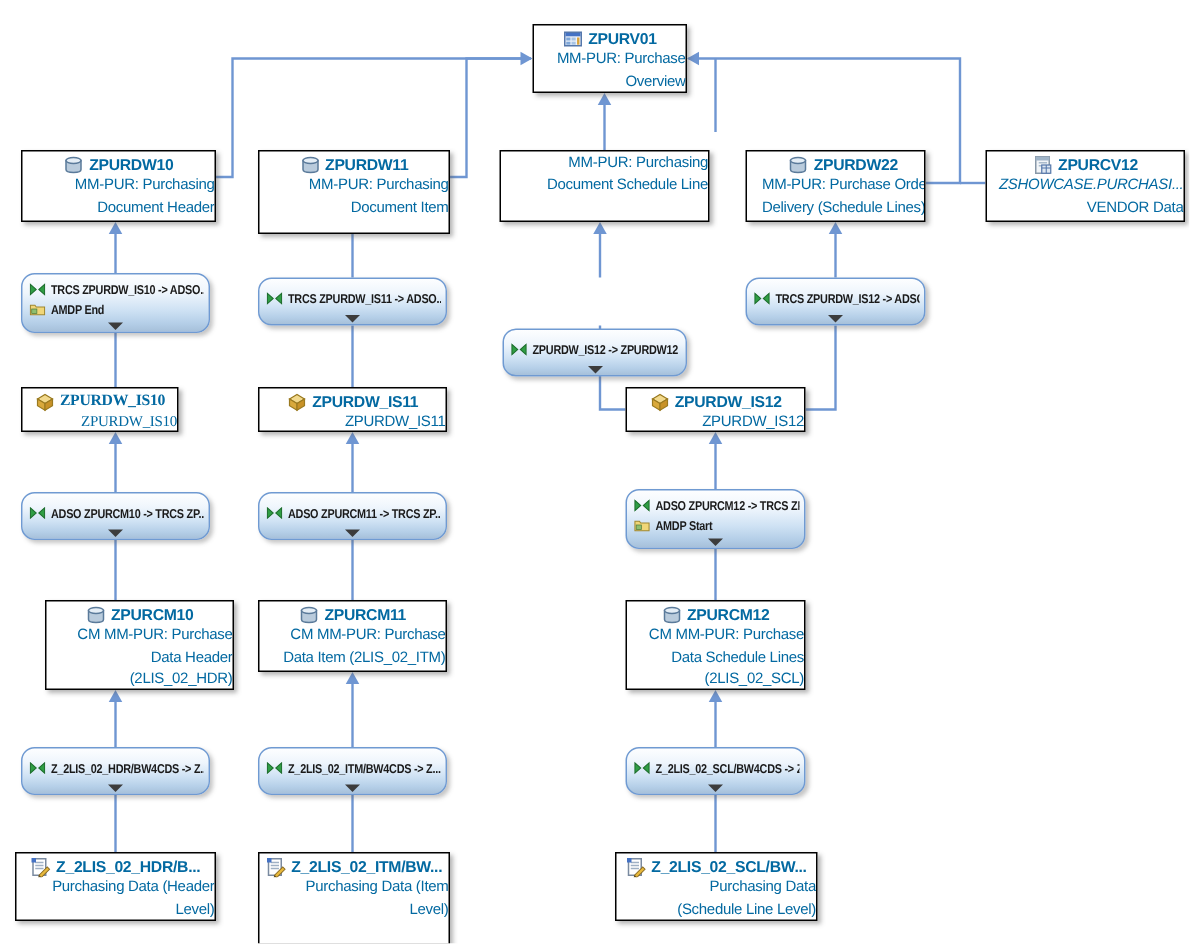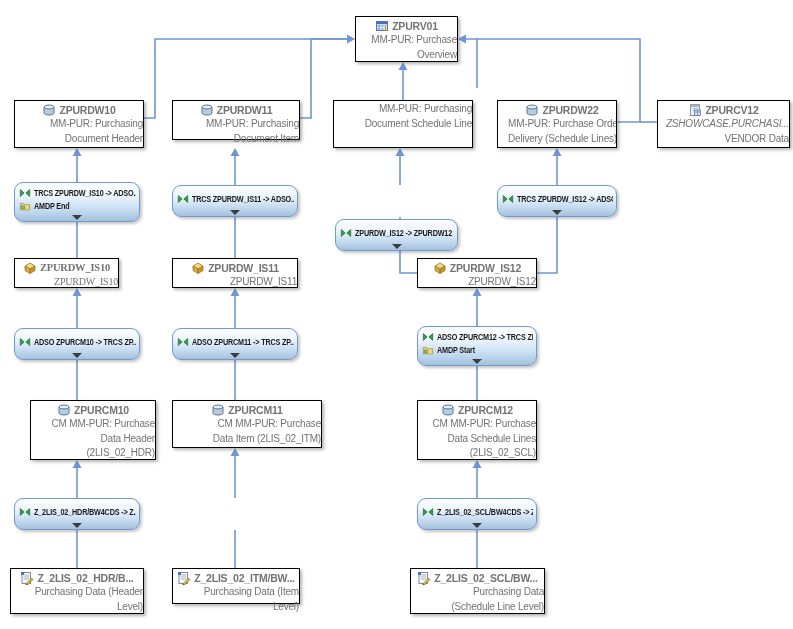--- a/index.html
+++ b/index.html
@@ -6,21 +6,21 @@
   #canvas {
     position:relative; width:793px; height:629px; background:#ffffff;
     font-family:"Liberation Sans", sans-serif; overflow:hidden;
   }
   #wires { position:absolute; left:0; top:0; z-index:1; }
 
   .node {
     position:absolute; z-index:3; background:#ffffff;
     border:1.6px solid #000000; box-sizing:border-box;
     box-shadow:2px 2px 3px rgba(90,90,90,0.45);
-    text-align:center; padding-top:1px; color:#737373;
+    text-align:center; padding-top:1px; color:#0369a1;
   }
   .node-title {
     display:flex; align-items:center; justify-content:center; gap:3px;
     height:15px; font-size:10.5px; font-weight:bold; letter-spacing:-0.2px;
     white-space:nowrap; overflow:hidden;
   }
   .node-line {
     font-size:10px; line-height:14.5px; letter-spacing:-0.2px;
     white-space:nowrap; overflow:hidden;text-align:right;
   }
@@ -163,21 +163,21 @@
     <div class="node-title">
       <svg class="ic" width="14" height="14">
           <use href="#sym-adso"></use>
         </svg>
       <span>ZPURDW10</span>
     </div>
     <div class="node-line">MM-PUR: Purchasing</div>
     <div class="node-line">Document Header</div>
   </div>
 
-  <div class="node" style="left:172px;top:100px;width:128px;height:40px;">
+  <div class="node" style="left:172px;top:100px;width:128px;height:56px;">
     <div class="node-title">
       <svg class="ic" width="14" height="14">
           <use href="#sym-adso"></use>
         </svg>
       <span>ZPURDW11</span>
     </div>
     <div class="node-line">MM-PUR: Purchasing</div>
     <div class="node-line">Document Item</div>
   </div>
 
@@ -243,21 +243,21 @@
       <svg class="ic" width="14" height="14">
           <use href="#sym-adso"></use>
         </svg>
       <span>ZPURCM10</span>
     </div>
     <div class="node-line">CM MM-PUR: Purchase</div>
     <div class="node-line">Data Header</div>
     <div class="node-line">(2LIS_02_HDR)</div>
   </div>
 
-  <div class="node" style="left:172px;top:400px;width:150px;height:48px;">
+  <div class="node" style="left:172px;top:400px;width:126px;height:48px;">
     <div class="node-title">
       <svg class="ic" width="14" height="14">
           <use href="#sym-adso"></use>
         </svg>
       <span>ZPURCM11</span>
     </div>
     <div class="node-line">CM MM-PUR: Purchase</div>
     <div class="node-line">Data Item (2LIS_02_ITM)</div>
   </div>
 
@@ -277,21 +277,21 @@
     <div class="node-title">
       <svg class="ic" width="14" height="14">
           <use href="#sym-ds"></use>
         </svg>
       <span>Z_2LIS_02_HDR/B...</span>
     </div>
     <div class="node-line">Purchasing Data (Header</div>
     <div class="node-line">Level)</div>
   </div>
 
-  <div class="node" style="left:172px;top:568px;width:128px;height:36px;">
+  <div class="node" style="left:172px;top:568px;width:128px;height:62px;">
     <div class="node-title">
       <svg class="ic" width="14" height="14">
           <use href="#sym-ds"></use>
         </svg>
       <span>Z_2LIS_02_ITM/BW...</span>
     </div>
     <div class="node-line">Purchasing Data (Item</div>
     <div class="node-line">Level)</div>
   </div>
 
@@ -391,20 +391,29 @@
   <div class="transform single" style="left:14px;top:498px;width:126px;height:32px;">
     <div class="trow">
       <svg class="ic" width="12" height="12">
           <use href="#sym-transform"></use>
         </svg>
       <span>Z_2LIS_02_HDR/BW4CDS -&gt; Z...</span>
     </div>
     <div class="expander"></div>
   </div>
 
+  <div class="transform single" style="left:172px;top:498px;width:126px;height:32px;">
+    <div class="trow">
+      <svg class="ic" width="12" height="12">
+          <use href="#sym-transform"></use>
+        </svg>
+      <span>Z_2LIS_02_ITM/BW4CDS -&gt; Z...</span>
+    </div>
+    <div class="expander"></div>
+  </div>
 
   <div class="transform single" style="left:417px;top:498px;width:120px;height:32px;">
     <div class="trow">
       <svg class="ic" width="12" height="12">
           <use href="#sym-transform"></use>
         </svg>
       <span>Z_2LIS_02_SCL/BW4CDS -&gt; Z...</span>
     </div>
     <div class="expander"></div>
   </div>

